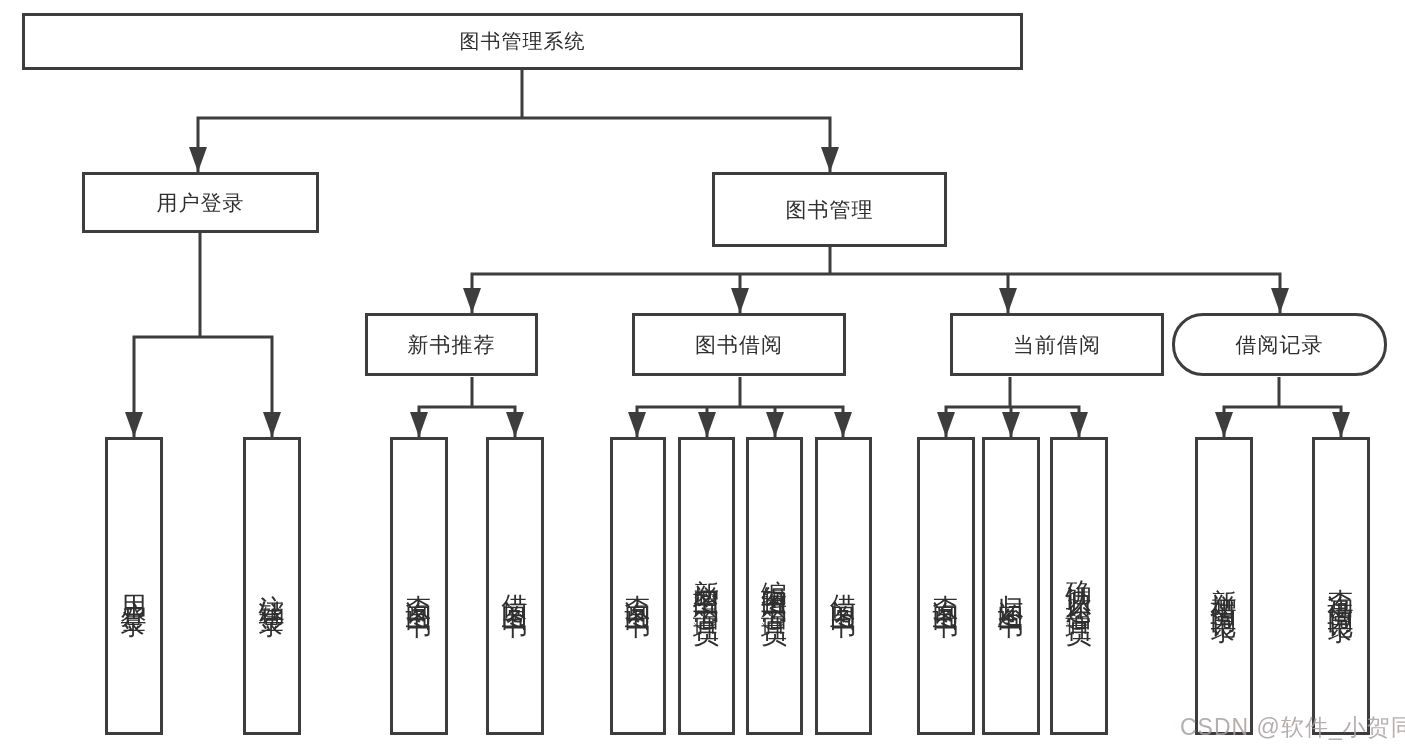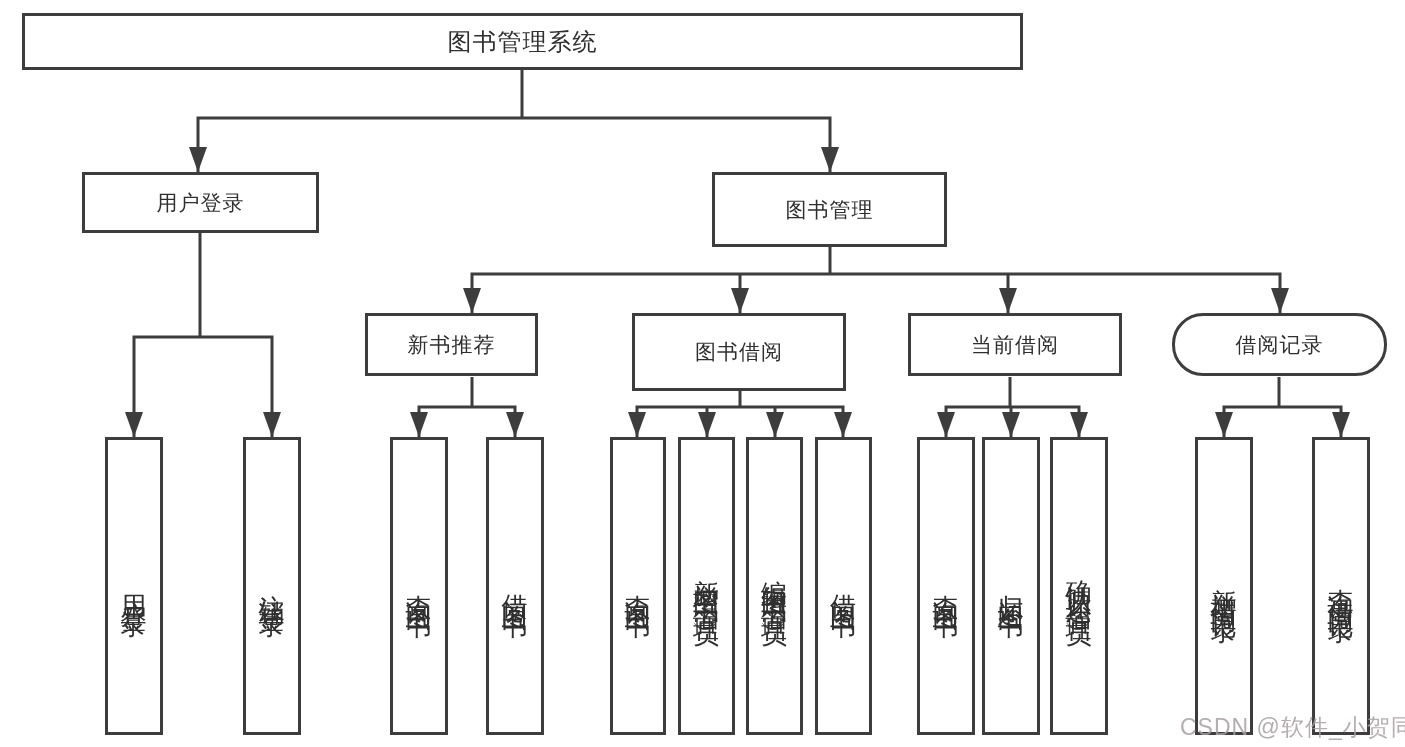--- a/index.html
+++ b/index.html
@@ -24,21 +24,21 @@
     border: 3px solid #3d3d3d;
     background: #ffffff;
     display: flex;
     align-items: center;
     justify-content: center;
     z-index: 2;
     font-size: 21px;
     letter-spacing: 1px;
     white-space: nowrap;
   }
-  .node.root { font-size: 24px; }
+  .node.root { font-size: 20px; }
   .leaf {
     position: absolute;
     box-sizing: border-box;
     border: 3px solid #3d3d3d;
     background: #ffffff;
     display: flex;
     align-items: center;
     justify-content: center;
     z-index: 2;
     top: 437px;
@@ -121,24 +121,24 @@
   <div class="node" style="left:82px; top:172px; width:237px; height:61px;">
     <span>用户登录</span>
   </div>
   <div class="node" style="left:712px; top:172px; width:235px; height:75px;">
     <span>图书管理</span>
   </div>
 
   <div class="node" style="left:365px; top:313px; width:173px; height:63px;">
     <span>新书推荐</span>
   </div>
-  <div class="node" style="left:632px; top:313px; width:214px; height:78px;">
+  <div class="node" style="left:632px; top:313px; width:214px; height:63px;">
     <span>图书借阅</span>
   </div>
-  <div class="node" style="left:908px; top:313px; width:214px; height:63px;">
+  <div class="node" style="left:950px; top:313px; width:214px; height:63px;">
     <span>当前借阅</span>
   </div>
   <div class="node" style="left:1172px; top:313px; width:215px; height:63px;border-radius:31px;">
     <span>借阅记录</span>
   </div>
 
   <div class="leaf" style="left:105px; width:58px;">
     <span>用户登录</span>
   </div>
   <div class="leaf" style="left:243px; width:58px;">

